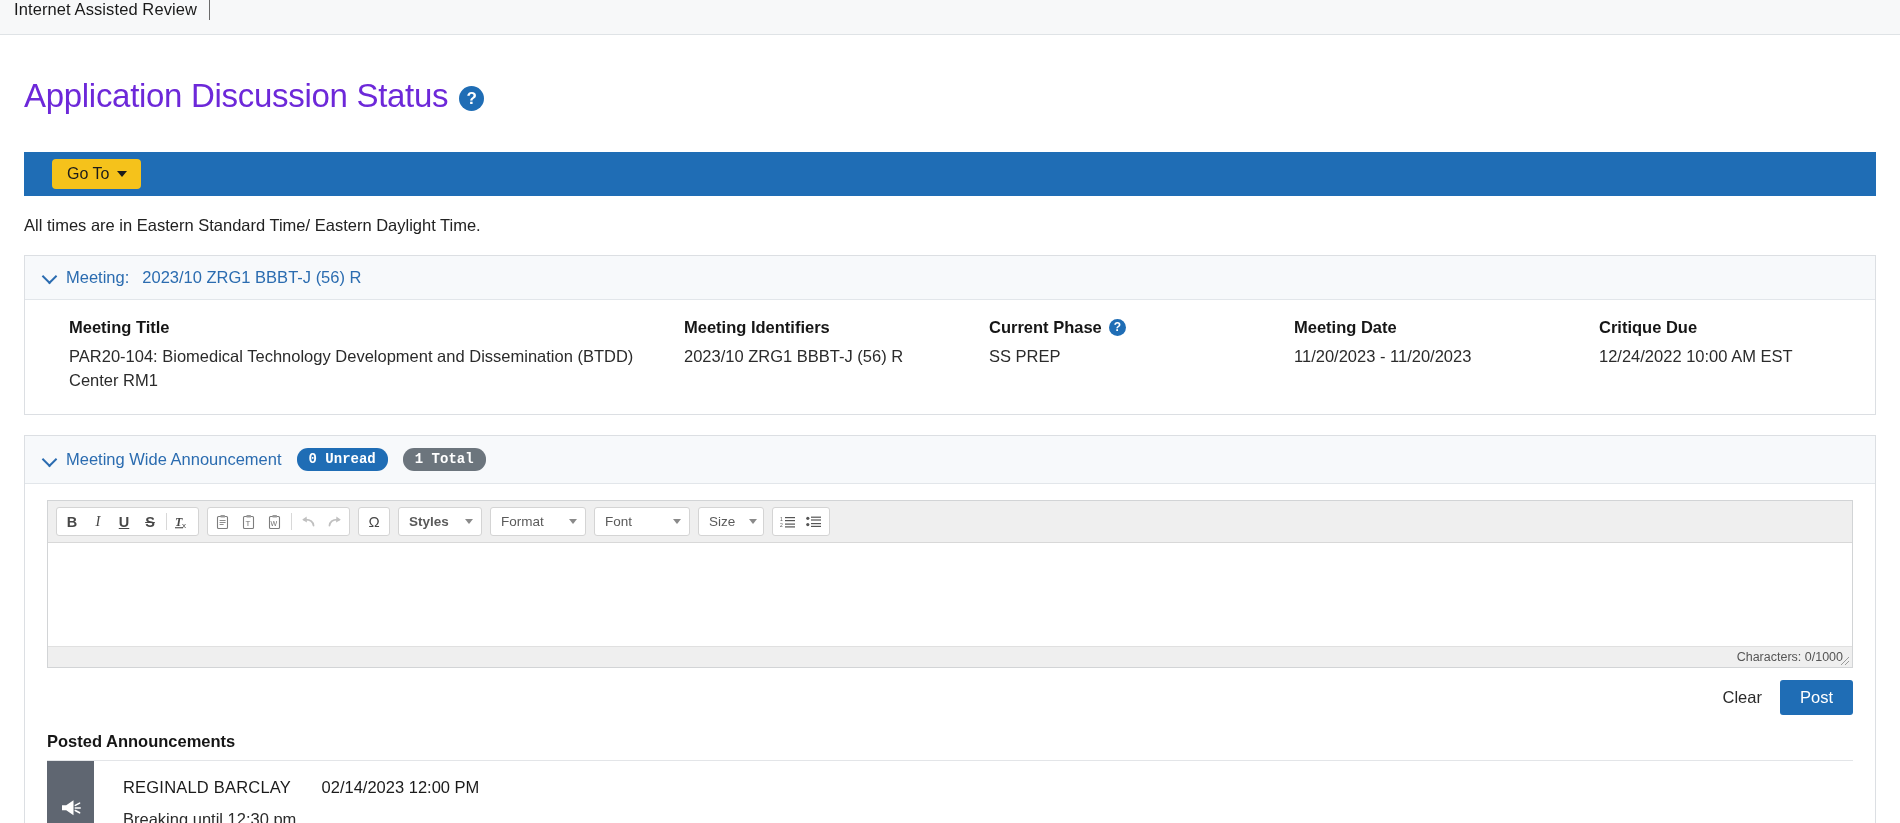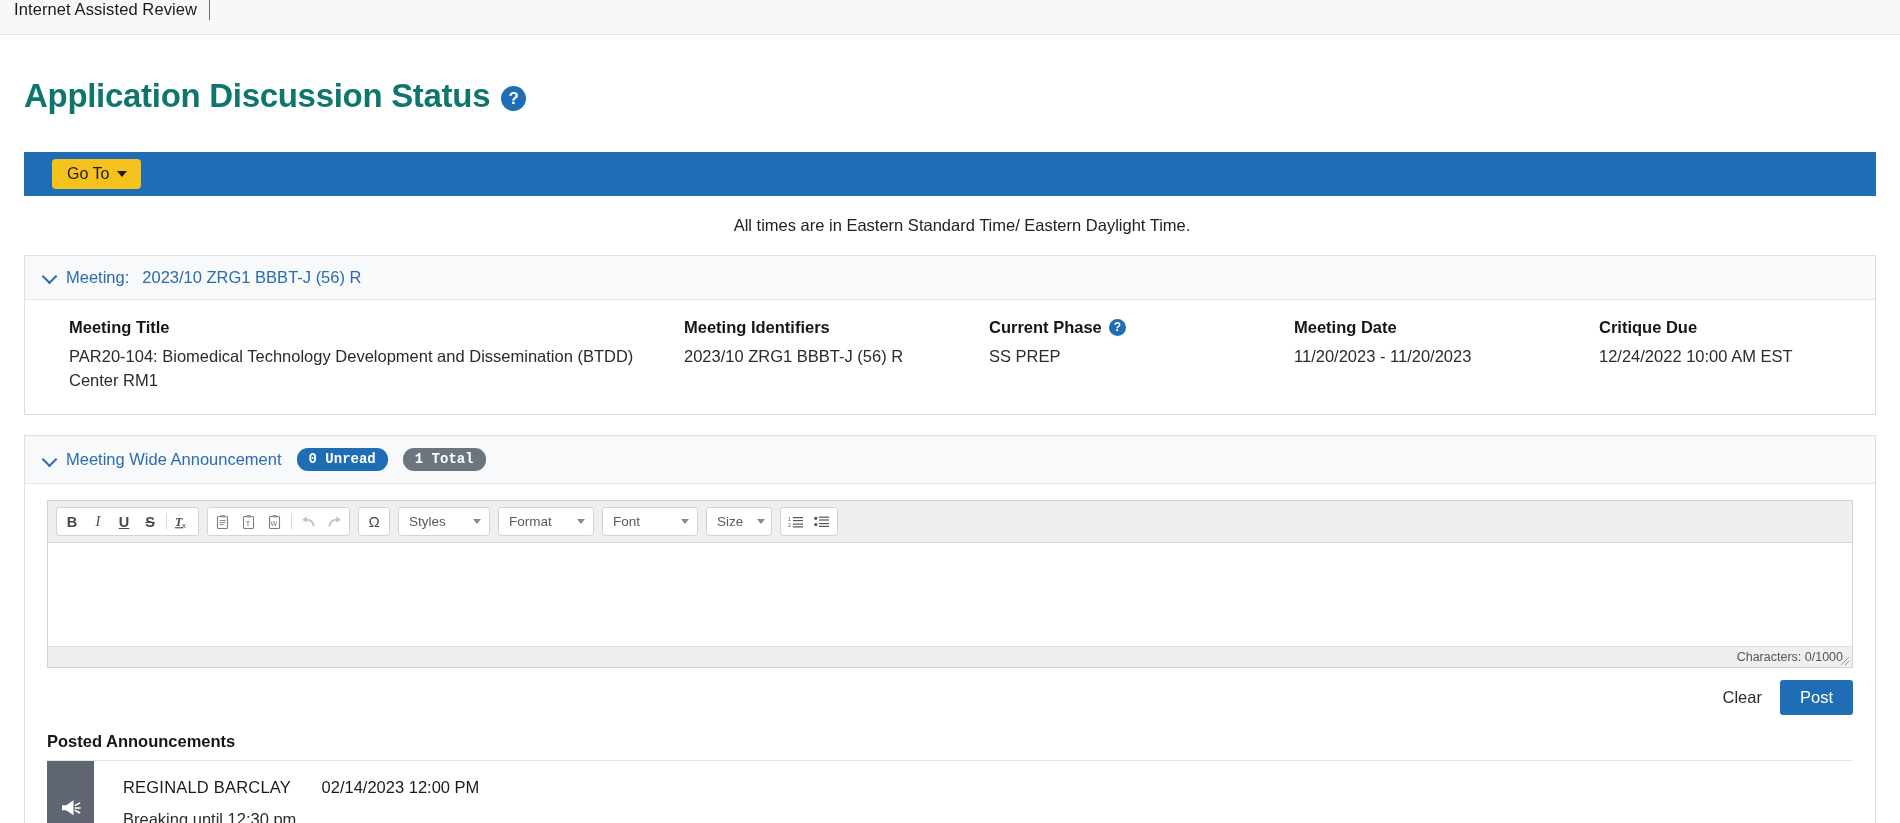--- a/index.html
+++ b/index.html
@@ -36,22 +36,22 @@
 
   
   .page-head {
     padding: 21px 0 0 24px;
     display: flex;
     align-items: center;
     gap: 11px;
   }
   .page-title {
     font-size: 33px;
-    font-weight: bold;
-    color: #0f766e;
+    font-weight: normal;
+    color: #6d28d9;
     letter-spacing: -0.3px;
     line-height: 1.1;
   }
   .help-icon {
     width: 25px; height: 25px;
     border-radius: 50%;
     background: #1f6db5;
     color: #fff;
     font-size: 17px;
     font-weight: bold;
@@ -93,21 +93,20 @@
     border-right: 5px solid transparent;
     border-top: 6px solid #1b1b1b;
     display: inline-block;
   }
 
   
   .tz-note {
     margin: 20px 0 0 24px;
     font-size: 16.5px;
     color: #222;
-    text-align: center;
   }
 
   
   .panel {
     margin: 20px 24px 0 24px;
     border: 1px solid #dcdfe3;
     background: #fff;
   }
   .panel-header {
     background: #f7f9fb;
@@ -246,21 +245,21 @@
     background: #fff;
     border: 1px solid #d4d4d4;
     border-radius: 3px;
     height: 29px;
     padding: 0 8px 0 10px;
     font-size: 13.5px;
     color: #5a5a5a;
     cursor: pointer;
     gap: 14px;
   }
-  .tb-select.styles { width: 92px; }
+  .tb-select.styles { width: 84px; font-weight: bold; }
   .tb-select.format { width: 96px; }
   .tb-select.font   { width: 96px; }
   .tb-select.size   { width: 66px; }
   .sel-caret {
     width: 0; height: 0;
     border-left: 4px solid transparent;
     border-right: 4px solid transparent;
     border-top: 5px solid #8a8a8a;
   }
   .tb-icon-svg { display:block; }

